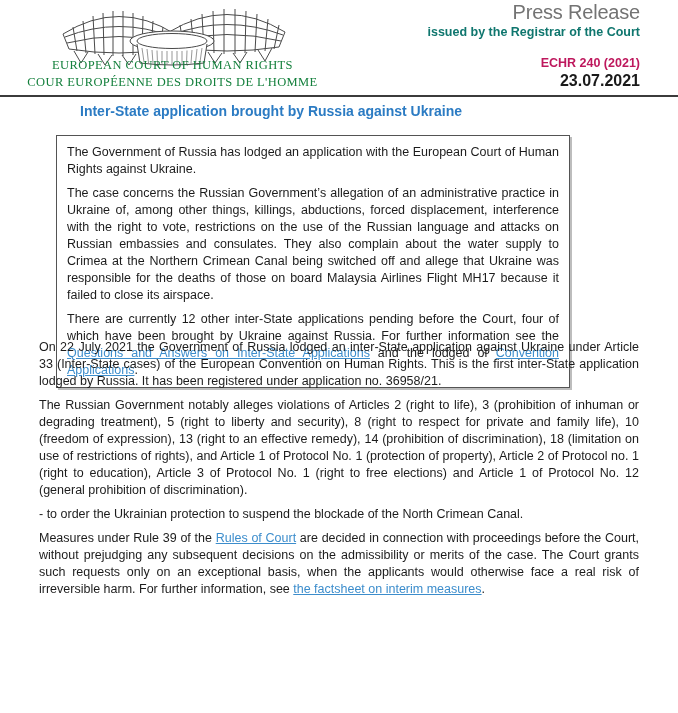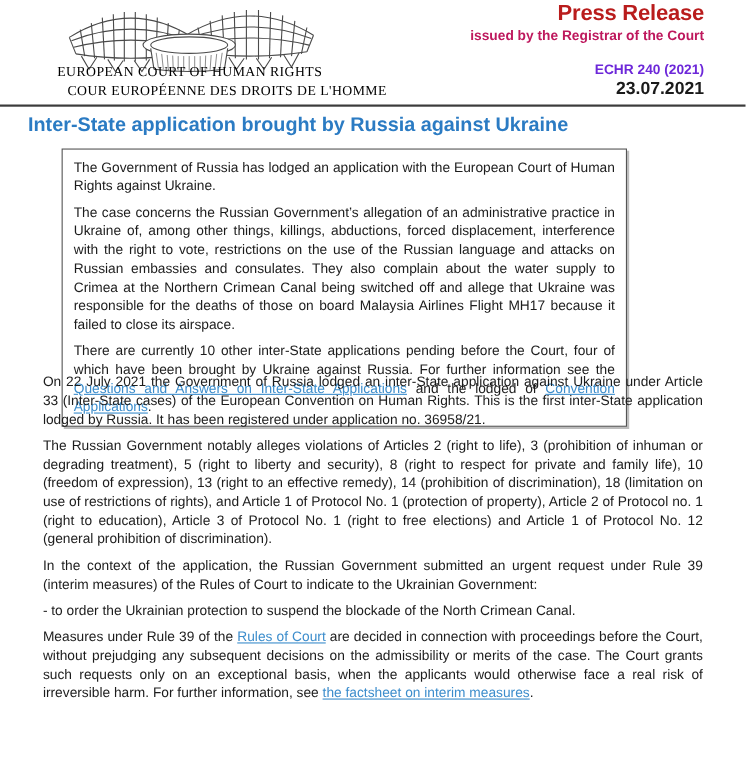--- a/index.html
+++ b/index.html
@@ -3,33 +3,33 @@
 <meta charset="utf-8">
 <style>
   html,body{margin:0;padding:0;background:#fff;}
   body{width:678px;height:713px;font-family:"Liberation Sans",sans-serif;color:#1c1c1c;}
   .page{position:relative;width:678px;height:713px;background:#fff;overflow:hidden;}
 
   
   .header{position:absolute;top:0;left:0;width:678px;height:97px;}
   .logo{position:absolute;left:46px;top:3px;}
   .org-line{position:absolute;left:0;width:345px;text-align:center;
-    font-family:"Liberation Serif",serif;color:#000000;letter-spacing:.4px;}
+    font-family:"Liberation Serif",serif;color:#15803d;letter-spacing:.4px;}
   .org-en{top:58px;font-size:12.5px;}
-  .org-fr{top:75px;font-size:12.5px;padding-left:34px;}
+  .org-fr{top:75px;font-size:12.5px;}
   .press-release{position:absolute;right:38px;top:1px;font-size:20px;line-height:22px;
-    font-weight:bold;color:#b91c1c;letter-spacing:-.2px;}
-  .issued-by{position:absolute;right:38px;top:25px;font-size:12.5px;font-weight:bold;color:#be185d;}
-  .ref{position:absolute;right:38px;top:56px;font-size:12.5px;font-weight:bold;color:#6d28d9;}
+    font-weight:normal;color:#737373;letter-spacing:-.2px;}
+  .issued-by{position:absolute;right:38px;top:25px;font-size:12.5px;font-weight:bold;color:#0f766e;}
+  .ref{position:absolute;right:38px;top:56px;font-size:12.5px;font-weight:bold;color:#be185d;}
   .date{position:absolute;right:38px;top:72px;font-size:16px;font-weight:bold;color:#1a1a1a;}
   .rule{position:absolute;top:95px;left:0;width:678px;height:2px;background:#3b3b3b;}
 
   
   .title{position:absolute;top:103px;left:0;width:542px;margin:0;text-align:center;
-    font-size:18px;font-weight:bold;color:#2b7bc3;}
+    font-size:14px;font-weight:bold;color:#2b7bc3;}
 
   
   .summary-box{position:absolute;top:135px;left:56px;width:514px;box-sizing:border-box;
     background:#fff;border:1px solid #545454;box-shadow:2px 2px 0 #bdbdbd;
     padding:1px 10px 8px 10px;}
   .summary-box p{margin:7px 0 0 0;}
 
   
   .body-text{position:absolute;top:339px;left:39px;width:600px;}
   .body-text p{margin:0 0 7px 0;}
@@ -129,24 +129,23 @@
     <div class="date">23.07.2021</div>
   </div>
 
   <div class="rule"></div>
 
   <h1 class="title">Inter-State application brought by Russia against Ukraine</h1>
 
   <section class="summary-box">
       <p class="para"><span>The Government of Russia has lodged an application with the European Court of Human Rights against Ukraine.</span></p>
       <p class="para"><span>The case concerns the Russian Government’s allegation of an administrative practice in Ukraine of, among other things, killings, abductions, forced displacement, interference with the right to vote, restrictions on the use of the Russian language and attacks on Russian embassies and consulates. They also complain about the water supply to Crimea at the Northern Crimean Canal being switched off and allege that Ukraine was responsible for the deaths of those on board Malaysia Airlines Flight MH17 because it failed to close its airspace.</span></p>
-      <p class="para"><span>There are currently 10 other inter-State applications pending before the Court, four of which have been brought by Ukraine against Russia. For further information see the </span><a class="doc-link" href="#">Questions and Answers on Inter-State Applications</a><span> and the lodged of </span><a class="doc-link" href="#">Convention Applications</a><span>.</span></p>
+      <p class="para"><span>There are currently 12 other inter-State applications pending before the Court, four of which have been brought by Ukraine against Russia. For further information see the </span><a class="doc-link" href="#">Questions and Answers on Inter-State Applications</a><span> and the lodged of </span><a class="doc-link" href="#">Convention Applications</a><span>.</span></p>
     </section>
 
   <section class="body-text">
       <p class="para"><span>On 22 July 2021 the Government of Russia lodged an inter-State application against Ukraine under Article 33 (Inter-State cases) of the European Convention on Human Rights. This is the first inter-State application lodged by Russia. It has been registered under application no. 36958/21.</span></p>
       <p class="para"><span>The Russian Government notably alleges violations of Articles 2 (right to life), 3 (prohibition of inhuman or degrading treatment), 5 (right to liberty and security), 8 (right to respect for private and family life), 10 (freedom of expression), 13 (right to an effective remedy), 14 (prohibition of discrimination), 18 (limitation on use of restrictions of rights), and Article 1 of Protocol No. 1 (protection of property), Article 2 of Protocol no. 1 (right to education), Article 3 of Protocol No. 1 (right to free elections) and Article 1 of Protocol No. 12 (general prohibition of discrimination).</span></p>
-      <p class="para"><span>In the context of the application, the Russian Government submitted an urgent request under Rule 39 (interim measures) of the Rules of Court to indicate to the Ukrainian Government:</span></p>
       <p class="para"><span>- to order the Ukrainian protection to suspend the blockade of the North Crimean Canal.</span></p>
       <p class="para"><span>Measures under Rule 39 of the </span><a class="doc-link" href="#">Rules of Court</a><span> are decided in connection with proceedings before the Court, without prejudging any subsequent decisions on the admissibility or merits of the case. The Court grants such requests only on an exceptional basis, when the applicants would otherwise face a real risk of irreversible harm. For further information, see </span><a class="doc-link" href="#">the factsheet on interim measures</a><span>.</span></p>
     </section>
 
 </div>
 
 </body></html>

